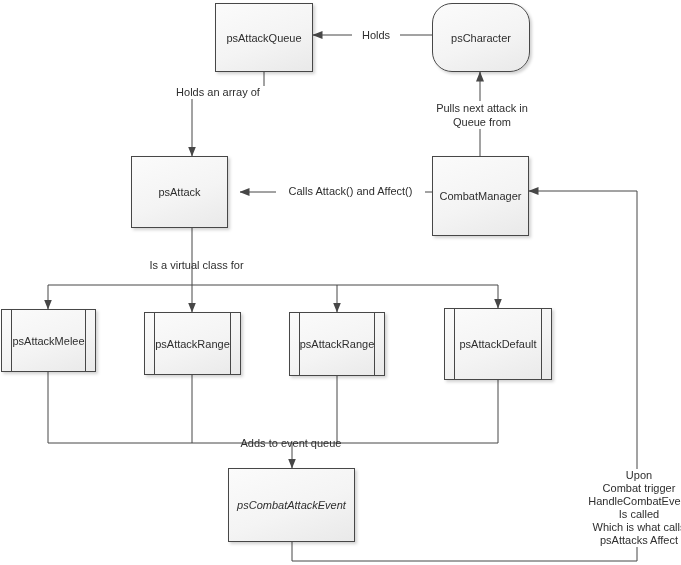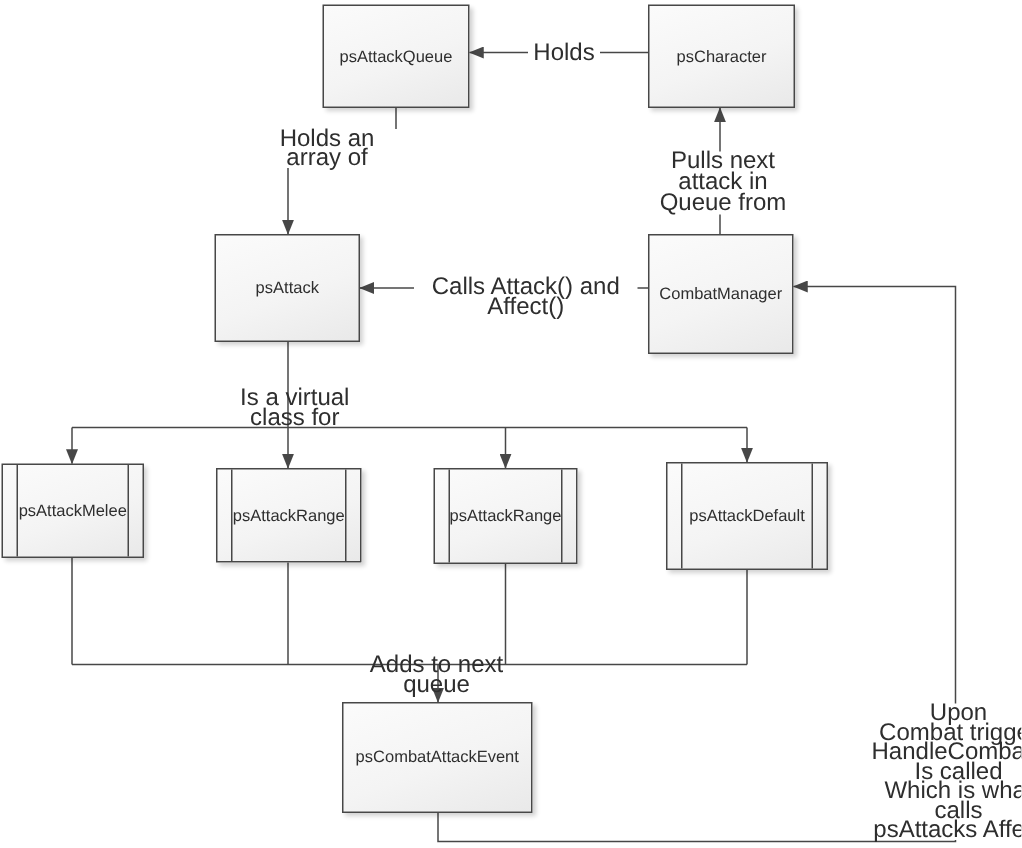--- a/index.html
+++ b/index.html
@@ -25,34 +25,34 @@
     border:1px solid var(--box-border);
     box-shadow:2px 2px 3px rgba(0,0,0,0.18);
     display:flex; align-items:center; justify-content:center;
     font-size:11px; color:var(--text-color); text-align:center;
   }
   .node .label{padding:0 2px;}
   .ppbar{position:absolute; top:0; bottom:0; width:0; border-left:1px solid var(--box-border);}
   .ppbar.left{left:9px;}
   .ppbar.right{right:9px;}
   .elabel{
-    position:absolute; z-index:2; font-size:16px; color:var(--text-color);
+    position:absolute; z-index:2; font-size:11px; color:var(--text-color);
     text-align:center; line-height:13px; white-space:pre-line;
   }
   .whitebg{background:var(--canvas-bg); padding:0 2px;}
   
   #n-queue    {left:215px; top:3px;   width:98px;  height:69px;justify-content:center;}
-  #n-character{left:432px; top:3px;   width:98px;  height:69px;}
-  #n-attack   {left:143px; top:156px; width:97px;  height:72px;}
+  #n-character{left:432px; top:3px;   width:98px;  height:69px;border-radius:20px;}
+  #n-attack   {left:131px; top:156px; width:97px;  height:72px;}
   #n-cm       {left:432px; top:156px; width:97px;  height:80px;}
   #n-melee    {left:1px;   top:309px; width:95px;  height:63px;}
   #n-range    {left:144px; top:312px; width:97px;  height:63px;}
   #n-spell    {left:289px; top:312px; width:96px;  height:64px;}
   #n-default  {left:444px; top:308px; width:108px; height:72px;}
-  #n-event    {left:228px; top:468px; width:127px; height:74px;}
+  #n-event    {left:228px; top:468px; width:127px; height:74px;font-style:italic;}
   
   #l-holds  {left:352px; top:29px;  width:44px;}
   #l-array  {left:170px; top:86px;  width:92px;}
   #l-pulls  {left:424px; top:101px; width:112px; line-height:14px;}
   #l-calls  {left:276px; top:185px; width:145px;}
   #l-virtual{left:145px; top:259px; width:103px;}
   #l-adds   {left:240px; top:437px; width:102px;}
   #l-note   {left:579px; top:469px; width:116px;}
 </style>
 </head>
@@ -121,21 +121,21 @@
   <div id="n-event" class="node">
     <span class="label">psCombatAttackEvent</span>
   </div>
 
   <div id="l-holds" class="elabel whitebg">Holds</div>
   <div id="l-array" class="elabel whitebg">Holds an array of</div>
   <div id="l-pulls" class="elabel whitebg">Pulls next attack in
 Queue from</div>
   <div id="l-calls" class="elabel whitebg">Calls Attack() and Affect()</div>
   <div id="l-virtual" class="elabel">Is a virtual class for</div>
-  <div id="l-adds" class="elabel">Adds to next queue</div>
+  <div id="l-adds" class="elabel">Adds to event queue</div>
   <div id="l-note" class="elabel whitebg">Upon
 Combat trigger
 HandleCombatEvent
 Is called
 Which is what calls
 psAttacks Affect</div>
 
 </div>
 
 </body></html>

